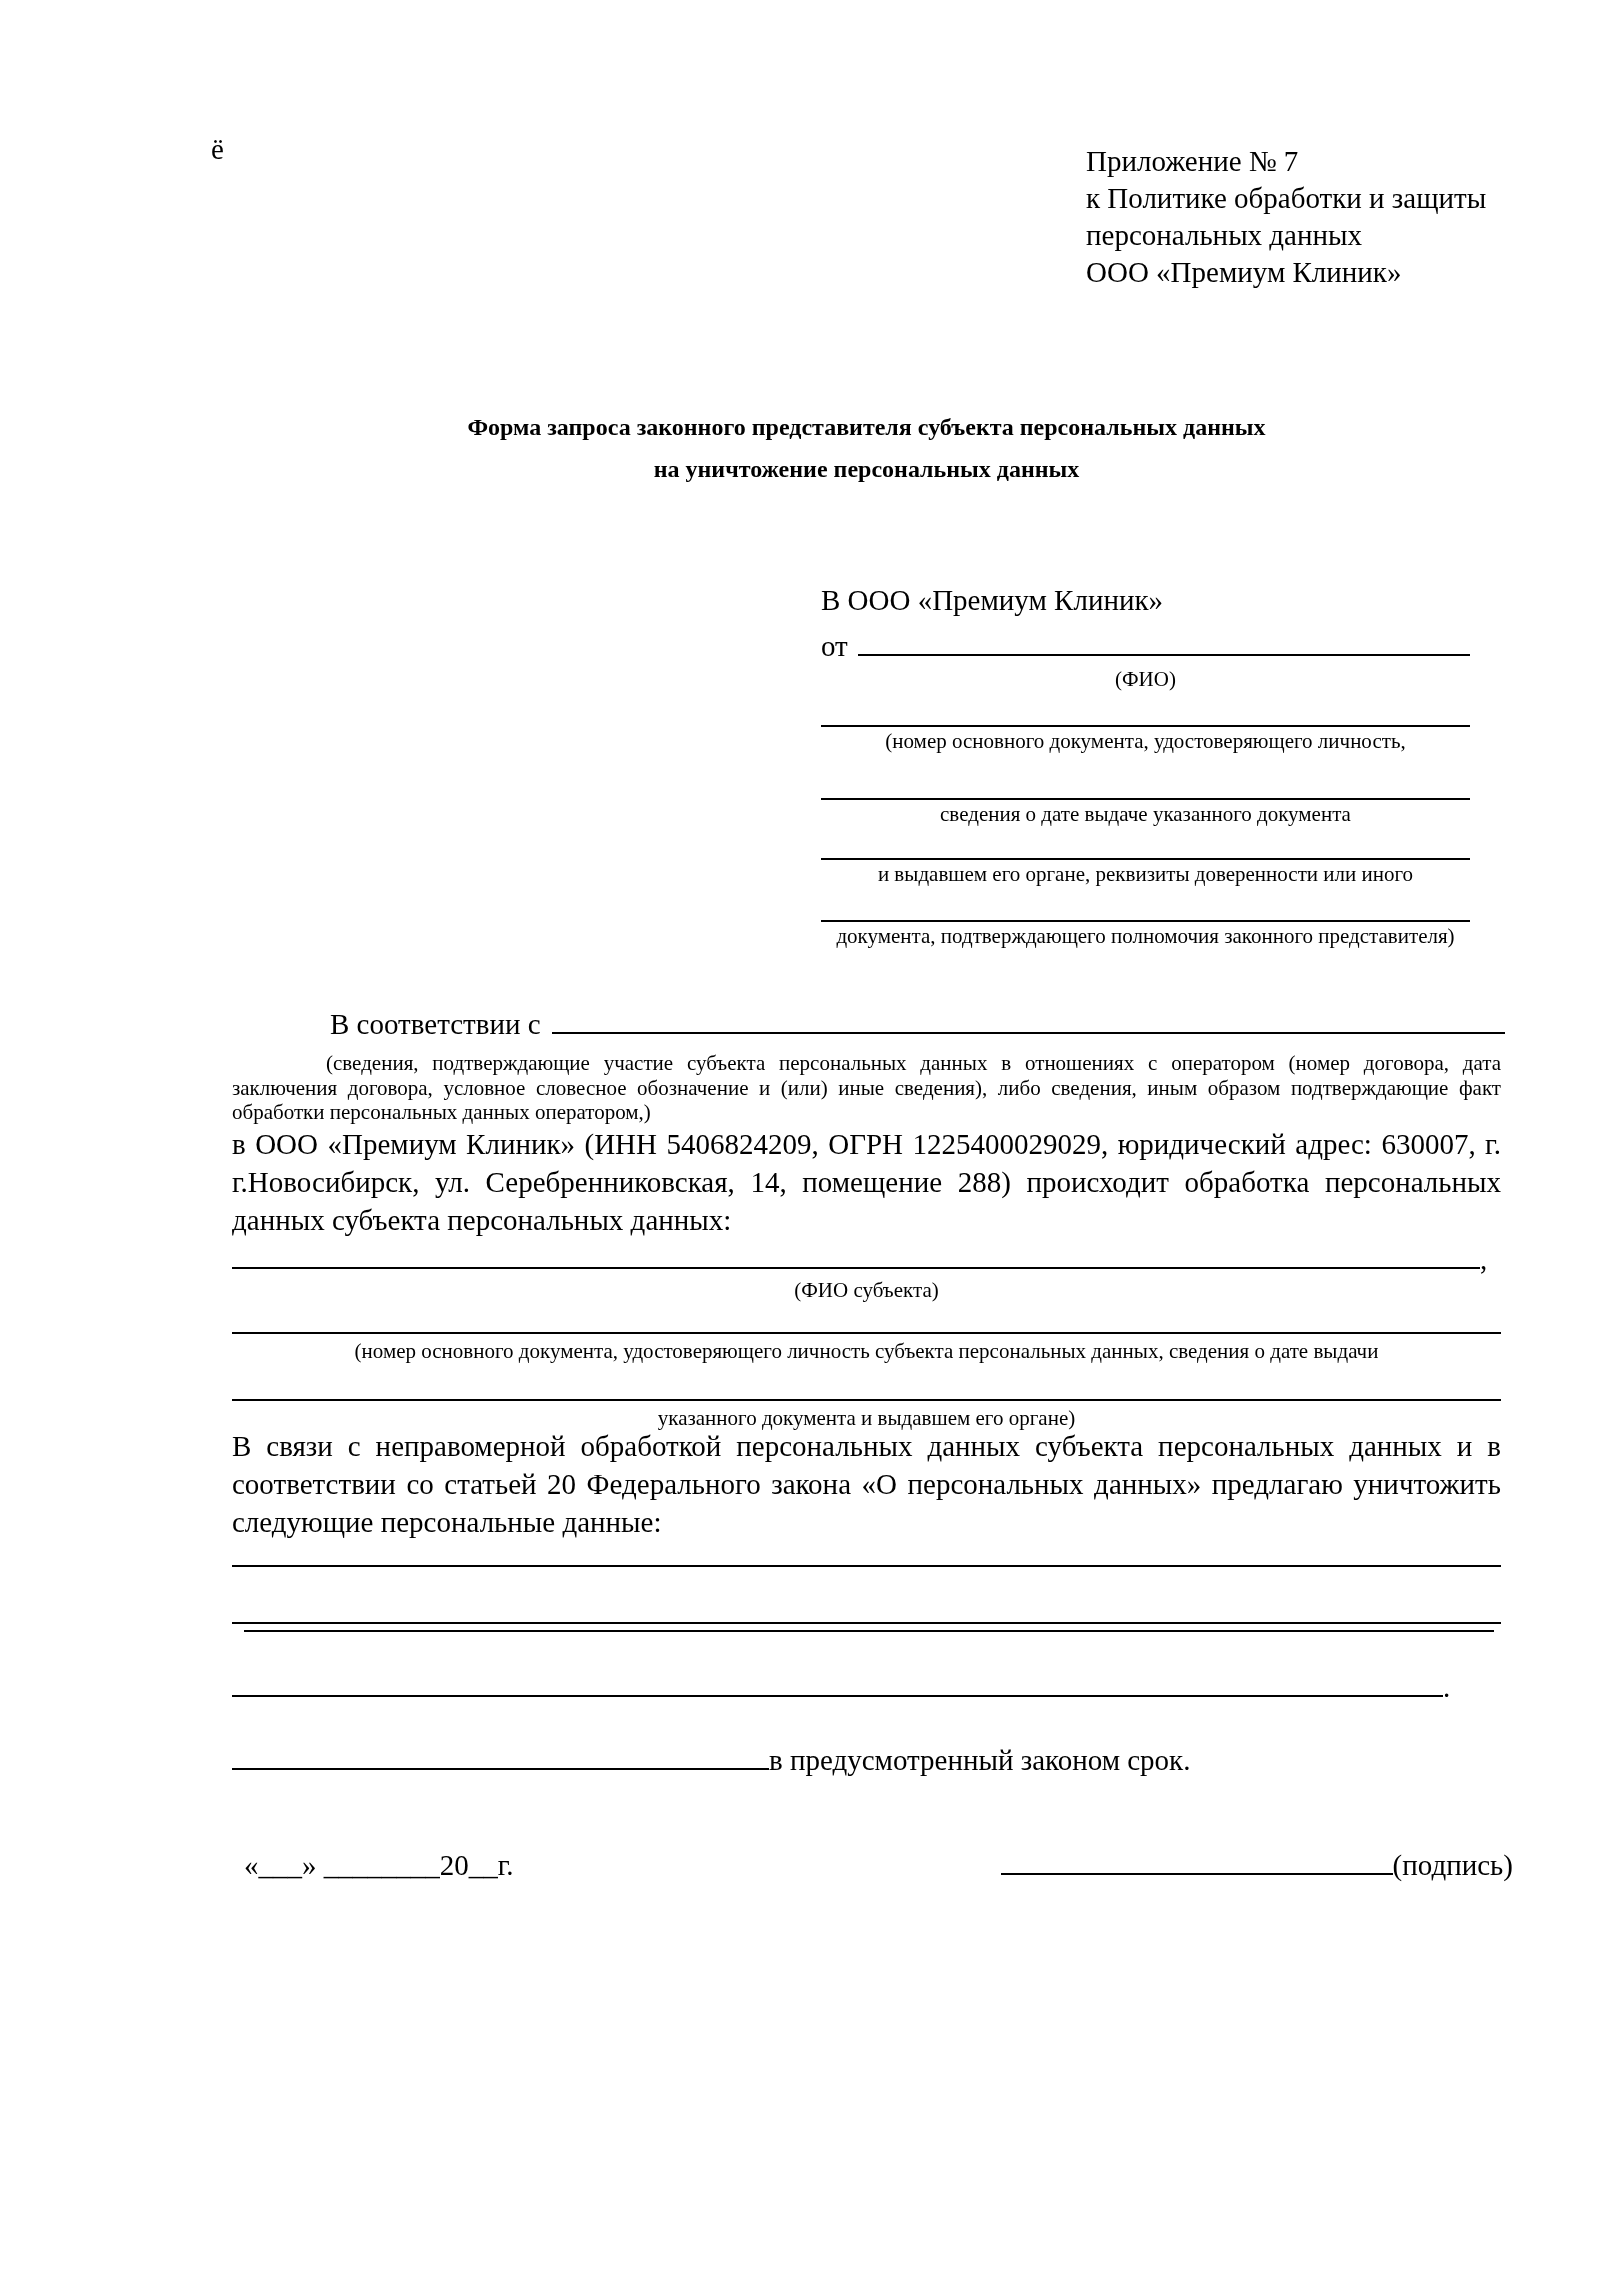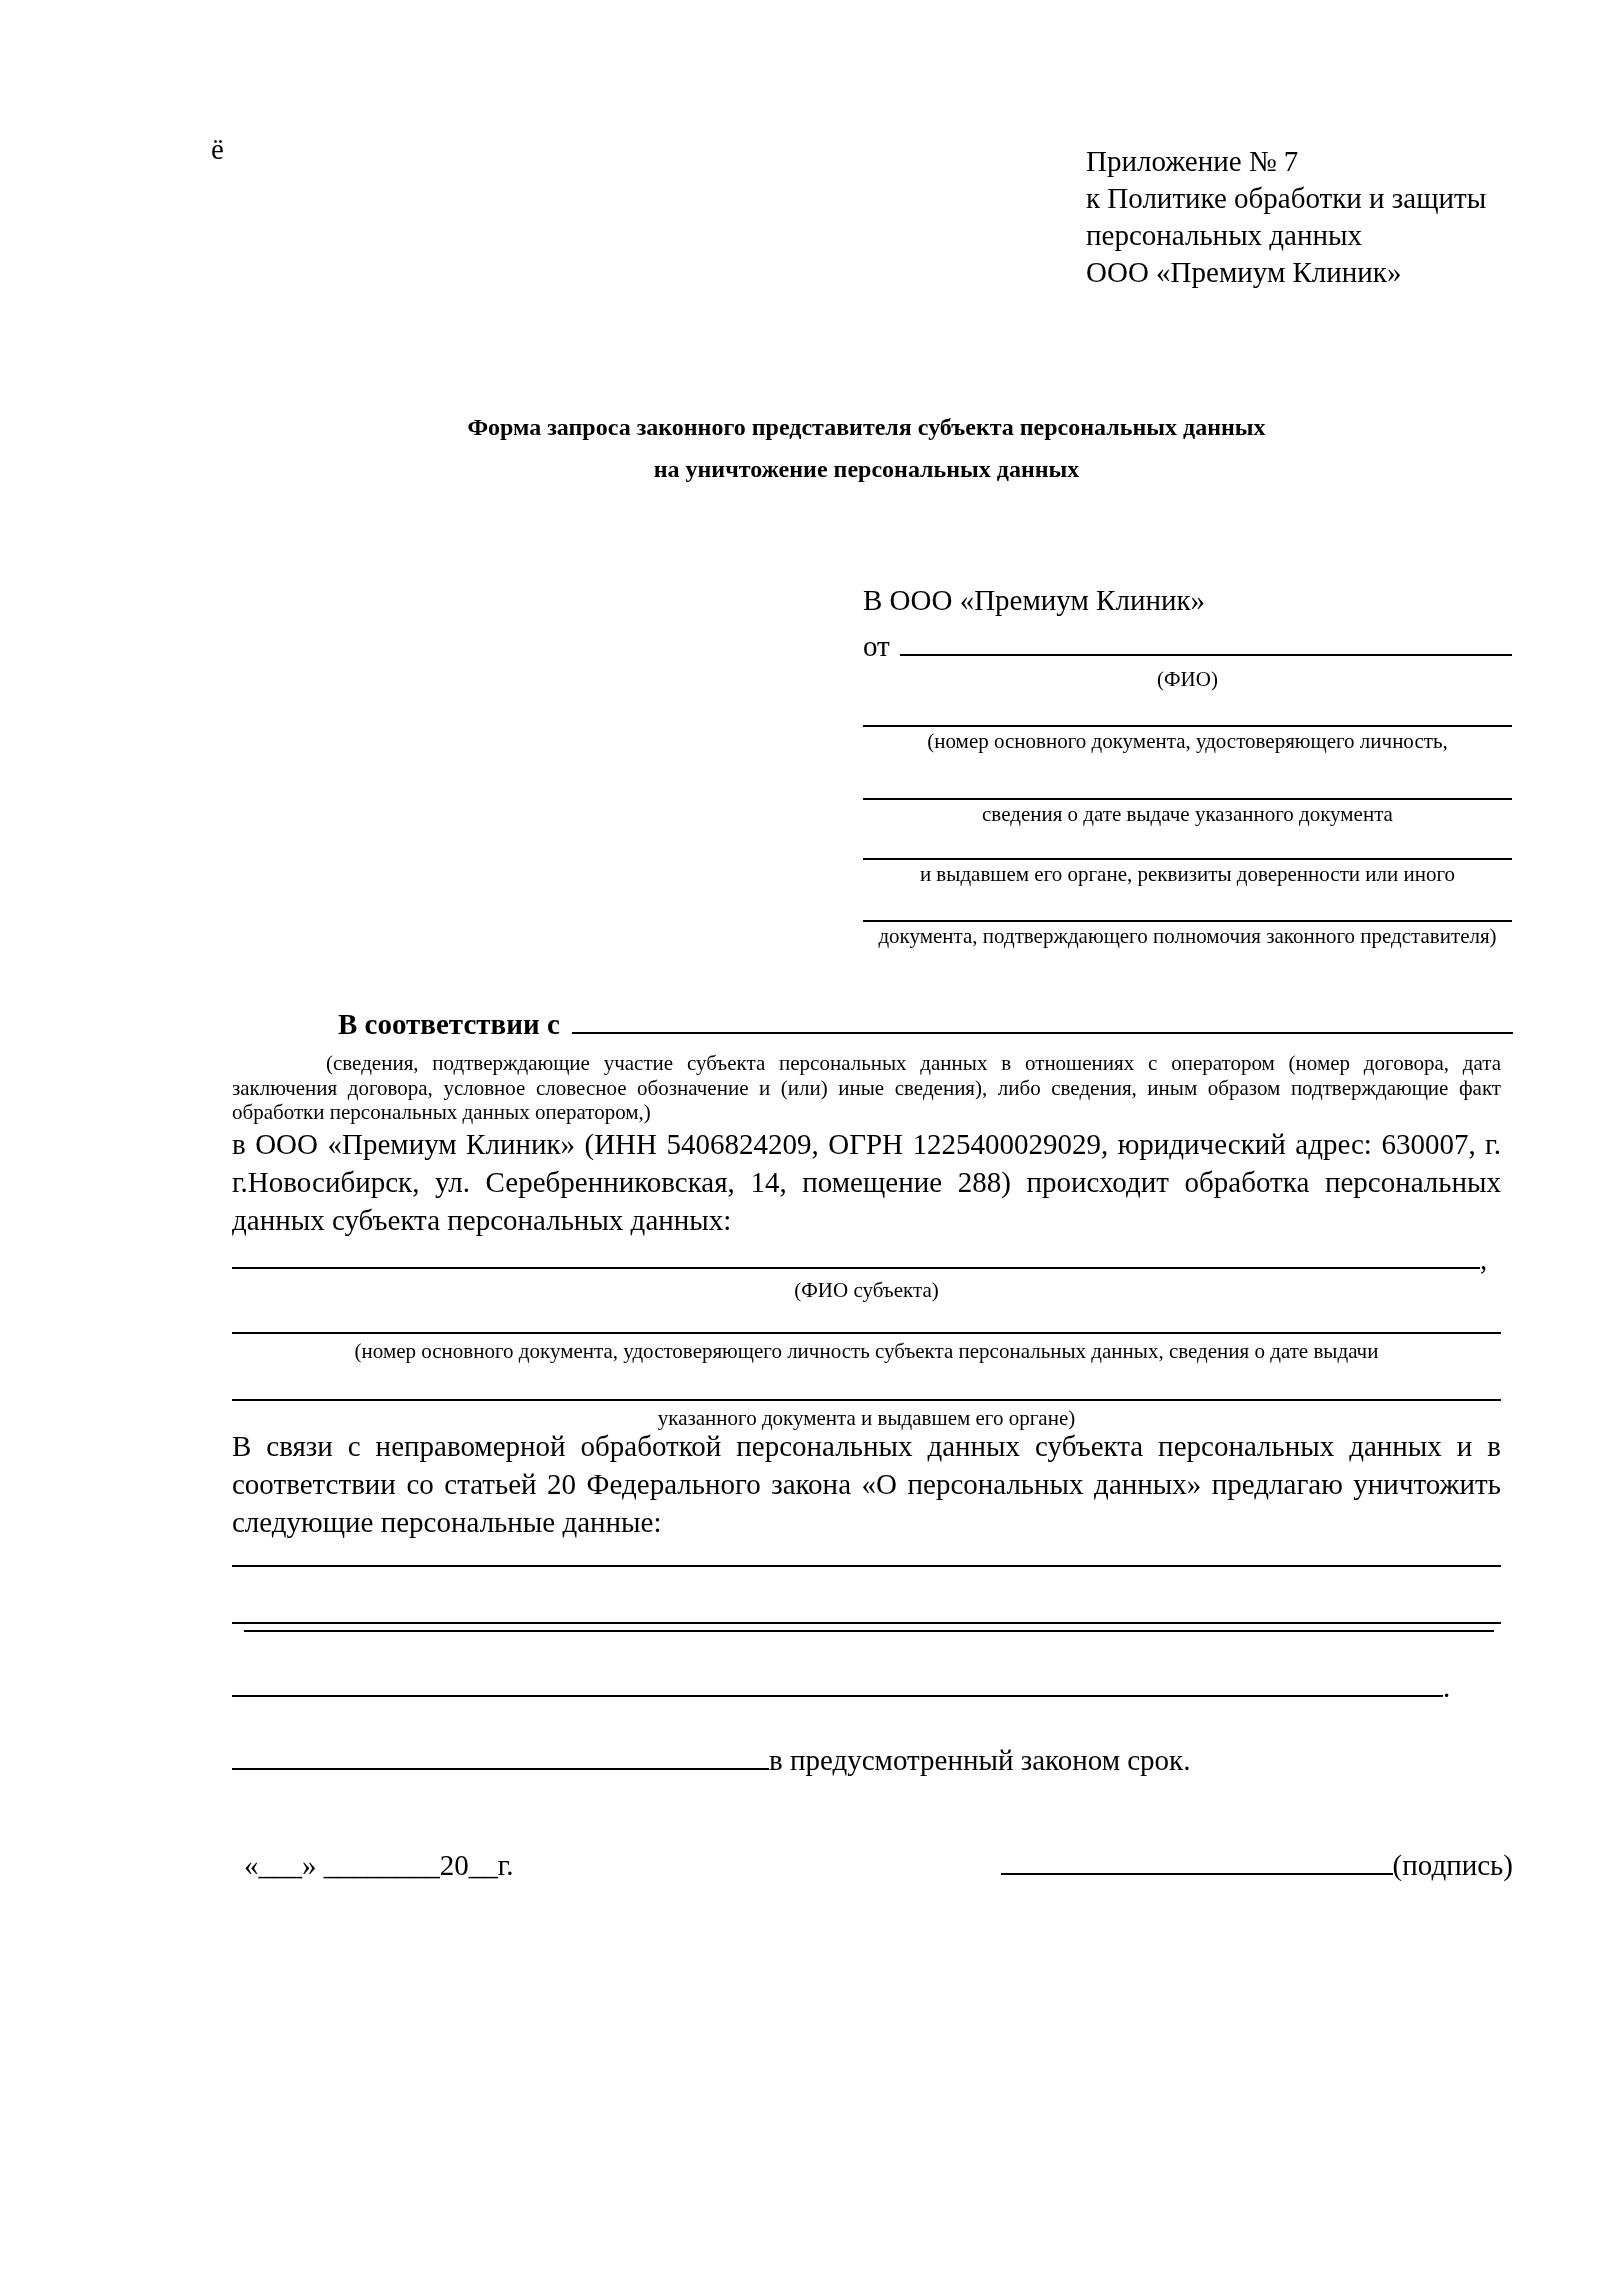--- a/index.html
+++ b/index.html
@@ -47,21 +47,21 @@
     <div>к Политике обработки и защиты</div>
     <div>персональных данных</div>
     <div>ООО «Премиум Клиник»</div>
   </div>
 
   <div class="abs title" style="left:232px; width:1269px; top:406px;">
     <div>Форма запроса законного представителя субъекта персональных данных</div>
     <div>на уничтожение персональных данных</div>
   </div>
 
-  <div class="abs" style="left:863px; width:649px; top:584px;">
+  <div class="abs" style="left:821px; width:649px; top:584px;">
     <div>В ООО «Премиум Клиник»</div>
 
     <div class="flexline" style="margin-top:13.7px;">
       <span>от</span>
       <span class="fill" style="margin-left:9.8px;"></span>
     </div>
     <div class="cap center" style="margin-top:3.9px;">(ФИО)</div>
 
     <div class="rule" style="margin-top:33px;"></div>
     <div class="cap center" style="margin-top:2px;">(номер основного документа, удостоверяющего личность,</div>
@@ -69,21 +69,21 @@
     <div class="rule" style="margin-top:44px;"></div>
     <div class="cap center" style="margin-top:2px;">сведения о дате выдаче указанного документа</div>
 
     <div class="rule" style="margin-top:30px;"></div>
     <div class="cap center" style="margin-top:2px;">и выдавшем его органе, реквизиты доверенности или иного</div>
 
     <div class="rule" style="margin-top:33px;"></div>
     <div class="cap center" style="margin-top:2px;">документа, подтверждающего полномочия законного представителя)</div>
   </div>
 
-  <div class="abs flexline" style="left:244px; width:1269px; top:1008px;font-weight:bold;">
+  <div class="abs flexline" style="left:236px; width:1269px; top:1008px;">
     <span style="margin-left:94px;">В соответствии с</span>
     <span class="fill" style="margin-left:11.8px;"></span>
   </div>
 
   <div class="abs cap justify indent96" style="left:232px; width:1269px; top:1051px; line-height:24.5px;">(сведения, подтверждающие участие субъекта персональных данных в отношениях с оператором (номер договора, дата заключения договора, условное словесное обозначение и (или) иные сведения), либо сведения, иным образом подтверждающие факт обработки персональных данных оператором,)</div>
 
   <div class="abs justify" style="left:232px; width:1269px; top:1125px; line-height:38px;">в ООО «Премиум Клиник» (ИНН 5406824209, ОГРН 1225400029029, юридический адрес: 630007, г. г.Новосибирск, ул. Серебренниковская, 14, помещение 288) происходит обработка персональных данных субъекта персональных данных:</div>
 
   <div class="abs" style="left:232px; width:1269px; top:1243px;">
     <span class="blank" style="width:1248px;"></span><span>,</span>

